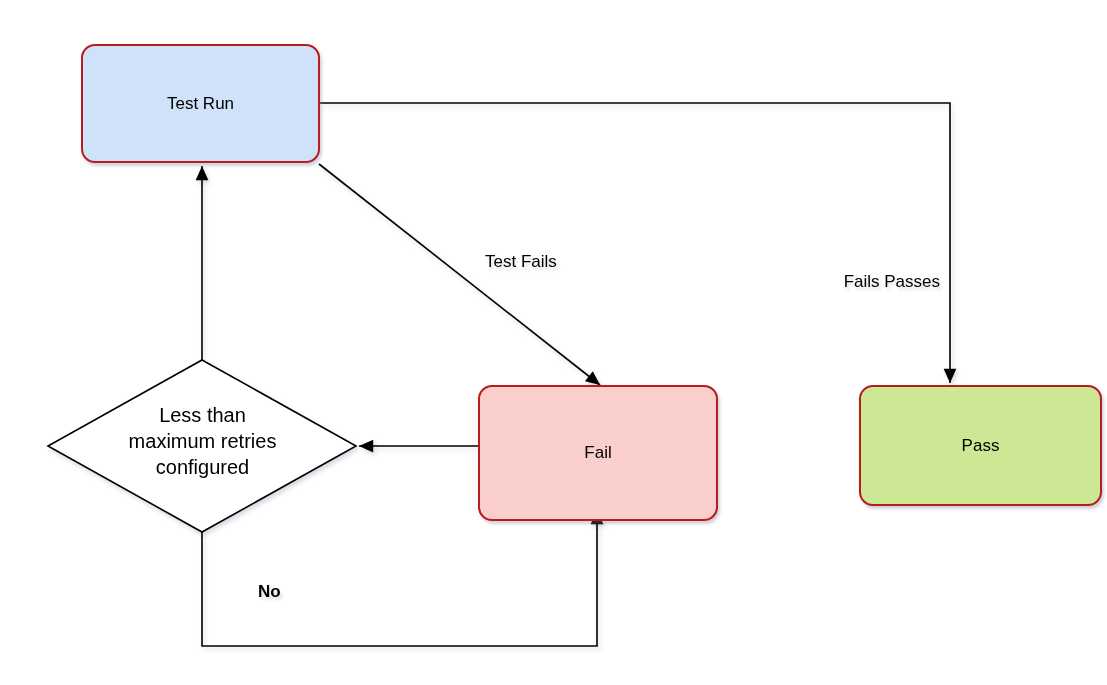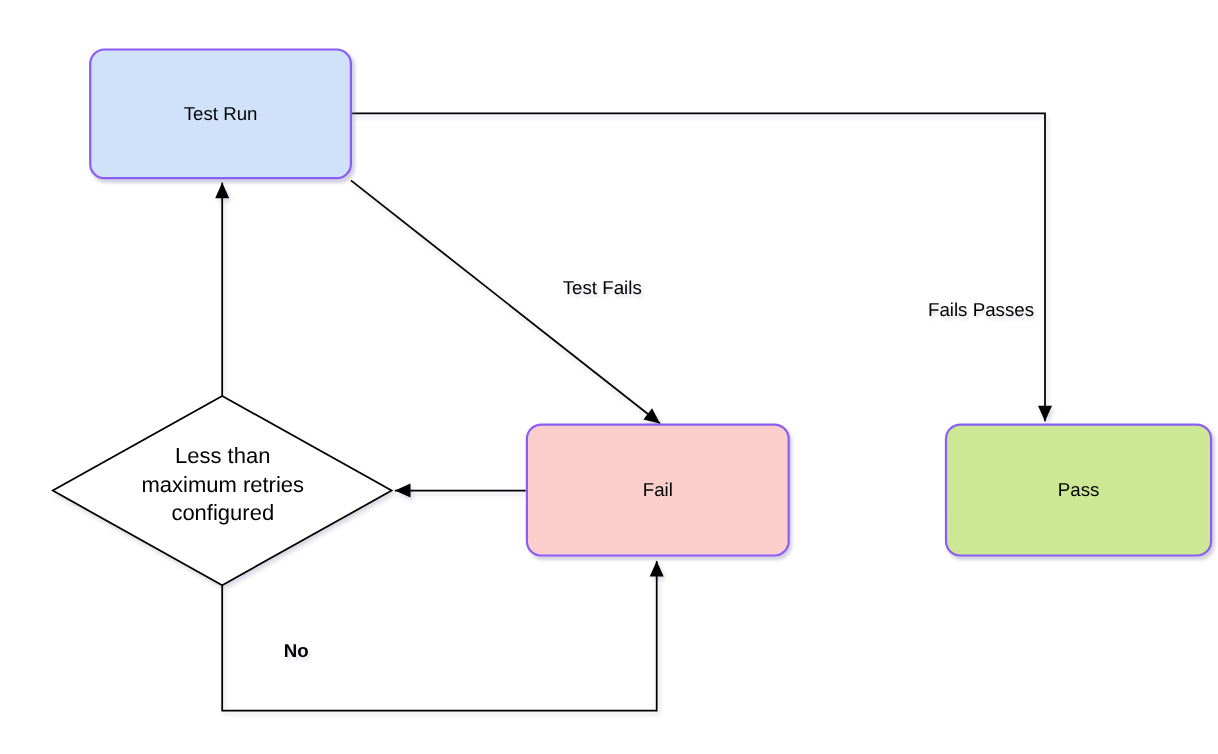--- a/index.html
+++ b/index.html
@@ -12,30 +12,30 @@
     width: 1107px;
     height: 685px;
     background: #ffffff;
     font-family: "Liberation Sans", sans-serif;
     color: #000000;
     overflow: hidden;
   }
   .node {
     position: absolute;
     box-sizing: border-box;
-    border: 2px solid #8b5cf6;
+    border: 2px solid #b91c1c;
     border-radius: 14px;
     display: flex;
     align-items: center;
     justify-content: center;
     font-size: 17px;
     box-shadow: 2px 3px 3px rgba(125, 125, 160, 0.35);
   }
   #node-test-run { left: 81px;  top: 44px;  width: 239px; height: 119px; }
-  #node-fail     { left: 478px; top: 385px; width: 240px; height: 121px; }
+  #node-fail     { left: 478px; top: 385px; width: 240px; height: 136px; }
   #node-pass     { left: 859px; top: 385px; width: 243px; height: 121px; }
 
   .edges-layer {
     position: absolute;
     left: 0;
     top: 0;
     filter: drop-shadow(2px 3px 2px rgba(125, 125, 160, 0.30));
   }
   .edge {
     stroke: #000000;
@@ -49,21 +49,21 @@
 
   .edge-label {
     position: absolute;
     font-size: 17px;
     line-height: 25px;
     text-shadow: 2px 3px 3px rgba(125, 125, 160, 0.25);
   }
   .edge-label .line { display: block; }
   .bold { font-weight: bold; }
 
-  #label-test-fails  { left: 485px; top: 249px; width: 125px; text-align: center; }
+  #label-test-fails  { left: 485px; top: 249px; width: 125px; text-align: left; }
   #label-test-passes { left: 800px; top: 269px; width: 140px; text-align: right; }
   #label-yes         { left: 50px;  top: 269px; width: 141px; text-align: right; }
   #label-no          { left: 258px; top: 579px; width: 320px; }
 
   #label-decision {
     position: absolute;
     left: 112px;
     top: 402px;
     width: 181px;
     text-align: center;

